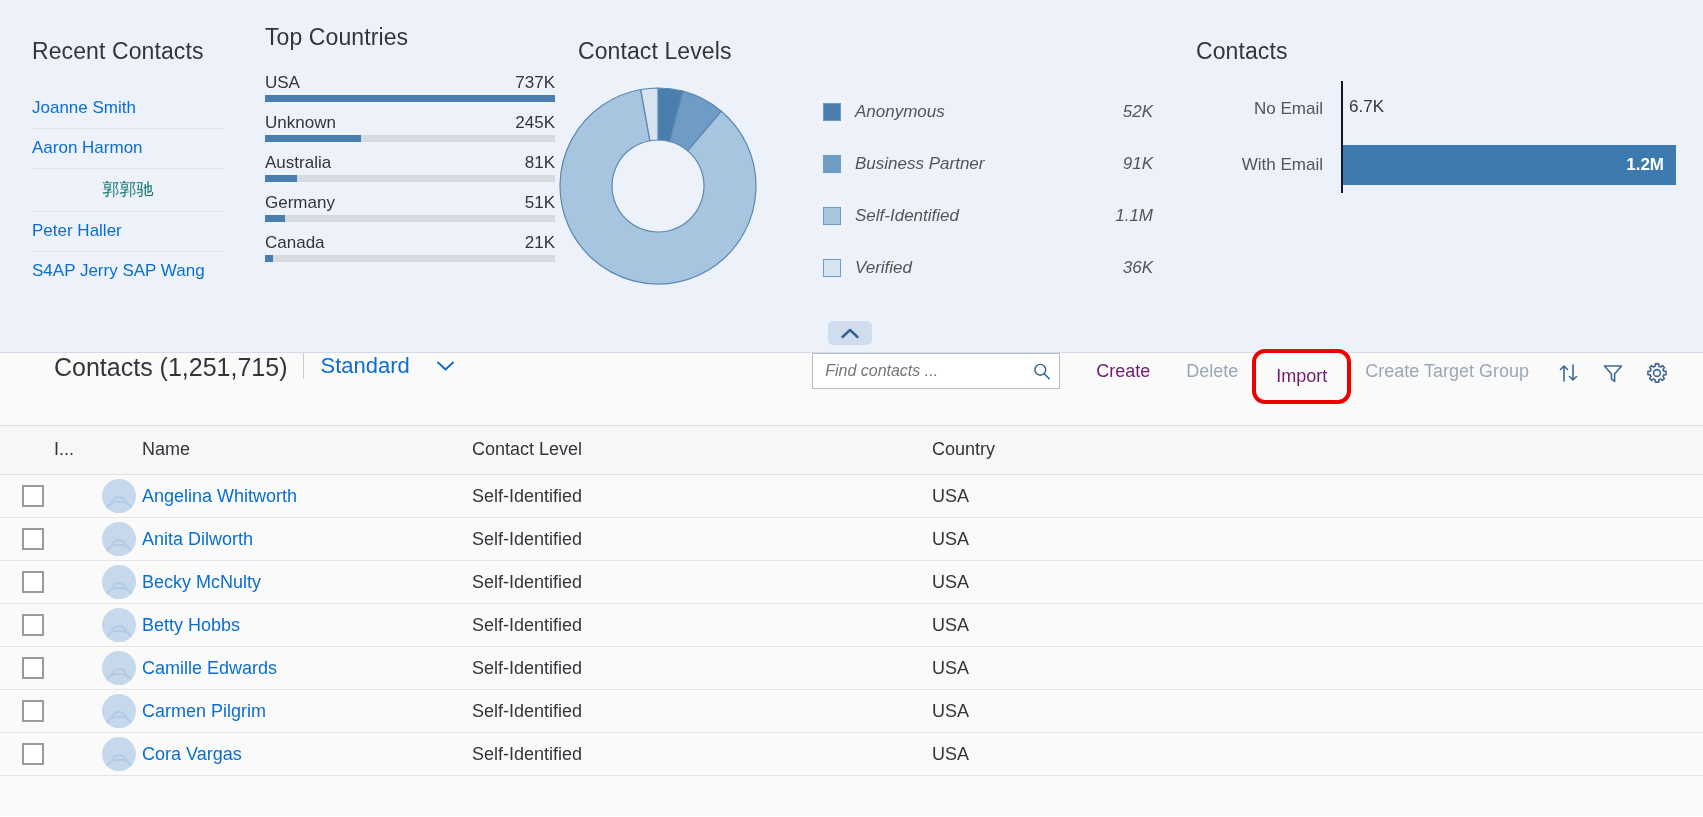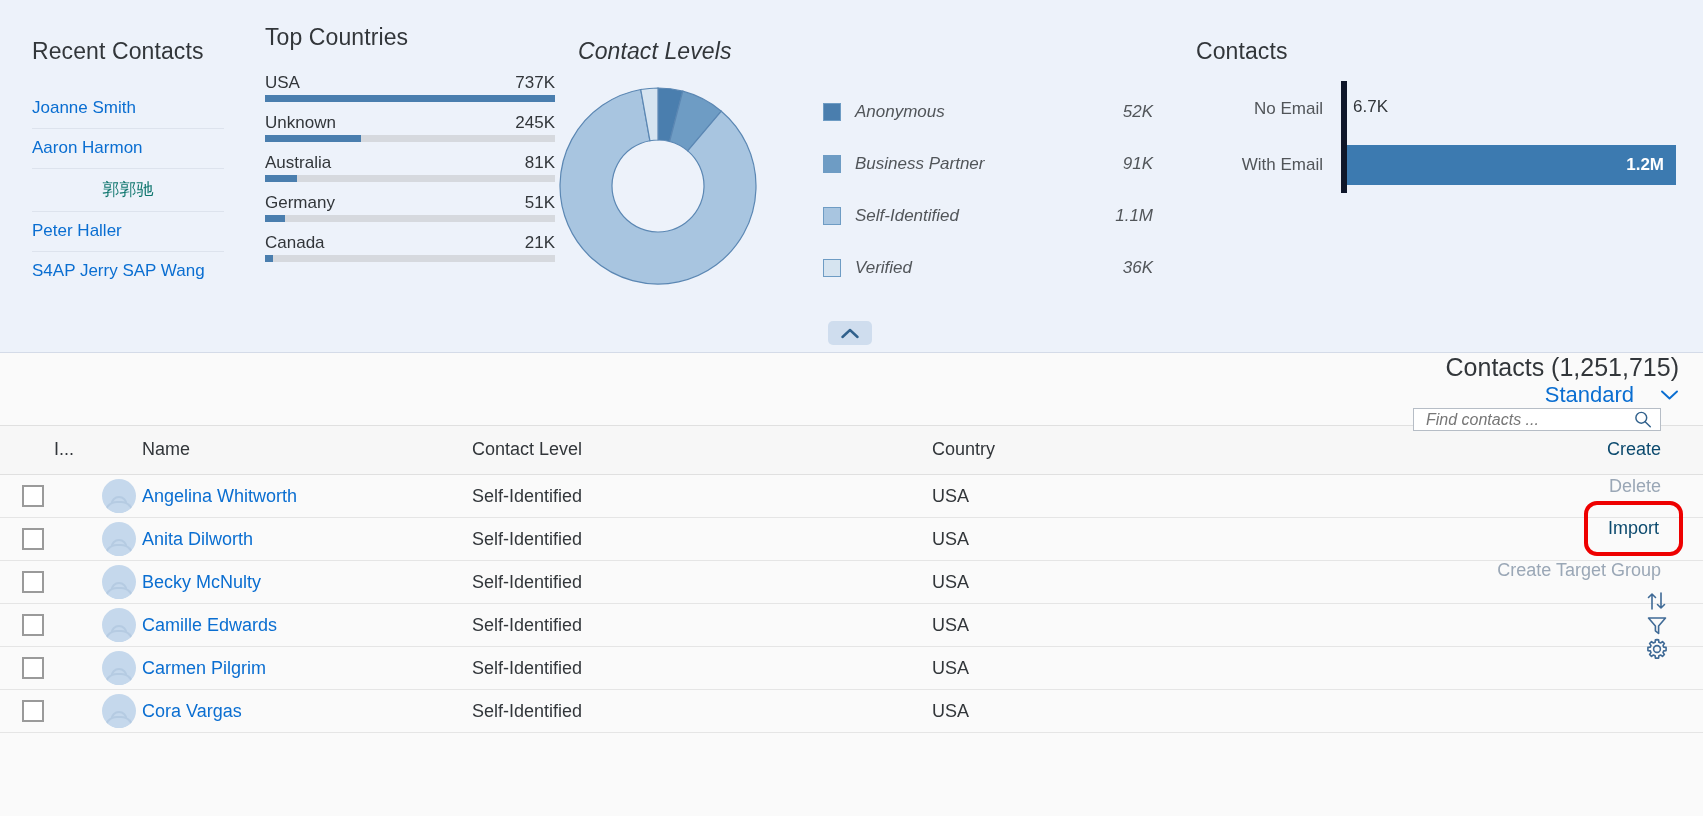--- a/index.html
+++ b/index.html
@@ -48,21 +48,21 @@
     display: flex; justify-content: space-between; align-items: baseline;
     font-size: 17px; color: #32363a; padding-bottom: 2px;
   }
   .country-track {
     position: relative; height: 7px; background: #d6d9de; width: 100%;
   }
   .country-fill { position: absolute; left: 0; top: 0; height: 7px; background: #4a7eae; }
 
   
   .levels { position: absolute; left: 578px; top: 38px; }
-  .levels .card-title { margin-bottom: 10px; font-style: italic; }
+  .levels .card-title { margin-bottom: 10px; }
   .donut-wrap { position: absolute; left: -20px; top: 48px; }
   .legend { position: absolute; left: 245px; top: 48px; width: 330px; }
   .legend-row {
     display: flex; align-items: center;
     height: 52px;
     font-size: 17px; color: #515559; font-style: italic;
   }
   .legend-swatch {
     width: 18px; height: 18px; margin-right: 14px; flex: none;
   }
@@ -73,21 +73,21 @@
   .emails { position: absolute; left: 1196px; top: 38px; width: 480px; }
   .emails .card-title { margin-bottom: 16px; }
   .email-plot { position: relative; margin-top: 6px; height: 130px; }
   .email-row { display: flex; align-items: center; height: 56px; }
   .email-label {
     width: 145px; text-align: right; padding-right: 18px;
     font-size: 17px; color: #515559;
   }
   .email-bars {
     position: relative; flex: 1; height: 56px;
-    border-left: 6px solid #0f172a;
+    border-left: 2px solid #0f172a;
   }
   .email-bar {
     position: absolute; left: 0; top: 8px; height: 40px;
     background: #3c7ab0;
     display: flex; align-items: center; justify-content: flex-end;
   }
   .email-bar-value {
     font-size: 17px; color: #ffffff; font-weight: bold; padding-right: 12px;
   }
   .email-bar-value.outside {
@@ -102,21 +102,21 @@
     display: flex; align-items: center; justify-content: center;
     cursor: pointer;
   }
   .chev-up { display: block; }
 
   
   .table-section { position: relative; width: 1703px; height: 463px; background: #fafafa; }
 
   .toolbar {
     position: relative; height: 72px;
-    display: flex; align-items: flex-end; padding: 0 24px 0 54px; flex-direction: column;
+    display: flex; align-items: flex-start; padding: 0 24px 0 54px;
   }
   .tb-title { font-size: 25px; color: #32363a; white-space: nowrap; }
   .tb-sep { width: 1px; height: 26px; background: #c5cbd4; margin: 0 16px; }
   .variant { display: flex; align-items: center; cursor: pointer; }
   .variant-label { font-size: 22px; color: #0a6ed1; margin-right: 26px; }
   .tb-spacer { flex: 1; }
 
   .searchbox {
     position: relative; width: 248px; height: 36px;
     border: 1px solid #b6bdc6; background: #ffffff;
@@ -124,21 +124,21 @@
     margin-right: 18px;
   }
   .searchbox input {
     border: none; outline: none; flex: 1;
     font-family: "Liberation Sans", sans-serif;
     font-size: 16px; font-style: italic; color: #6a6d70; background: transparent;
   }
   .searchbox input::placeholder { color: #767676; font-style: italic; }
 
   .tb-btn {
-    font-size: 18px; color: #0c4a6e; padding: 8px 18px;
+    font-size: 18px; color: #701a75; padding: 8px 18px;
     cursor: pointer; white-space: nowrap; background: transparent; border: none;
     font-family: "Liberation Sans", sans-serif;
   }
   .tb-btn.disabled { color: #9aa7b6; cursor: default; }
   .tb-btn.highlighted {
     position: relative;
     outline: 4px solid #ee0000;
     border-radius: 9px;
     outline-offset: 0px;
     padding: 13px 20px;
@@ -414,20 +414,32 @@
           <td>USA</td>
         </tr>
         <tr>
           <td>
             <span class="cb"></span>
           </td>
           <td></td>
           <td>
             <span class="avatar"></span>
           </td>
+          <td><span class="name-link">Betty Hobbs</span></td>
+          <td>Self-Identified</td>
+          <td>USA</td>
+        </tr>
+        <tr>
+          <td>
+            <span class="cb"></span>
+          </td>
+          <td></td>
+          <td>
+            <span class="avatar"></span>
+          </td>
           <td><span class="name-link">Camille Edwards</span></td>
           <td>Self-Identified</td>
           <td>USA</td>
         </tr>
         <tr>
           <td>
             <span class="cb"></span>
           </td>
           <td></td>
           <td>

